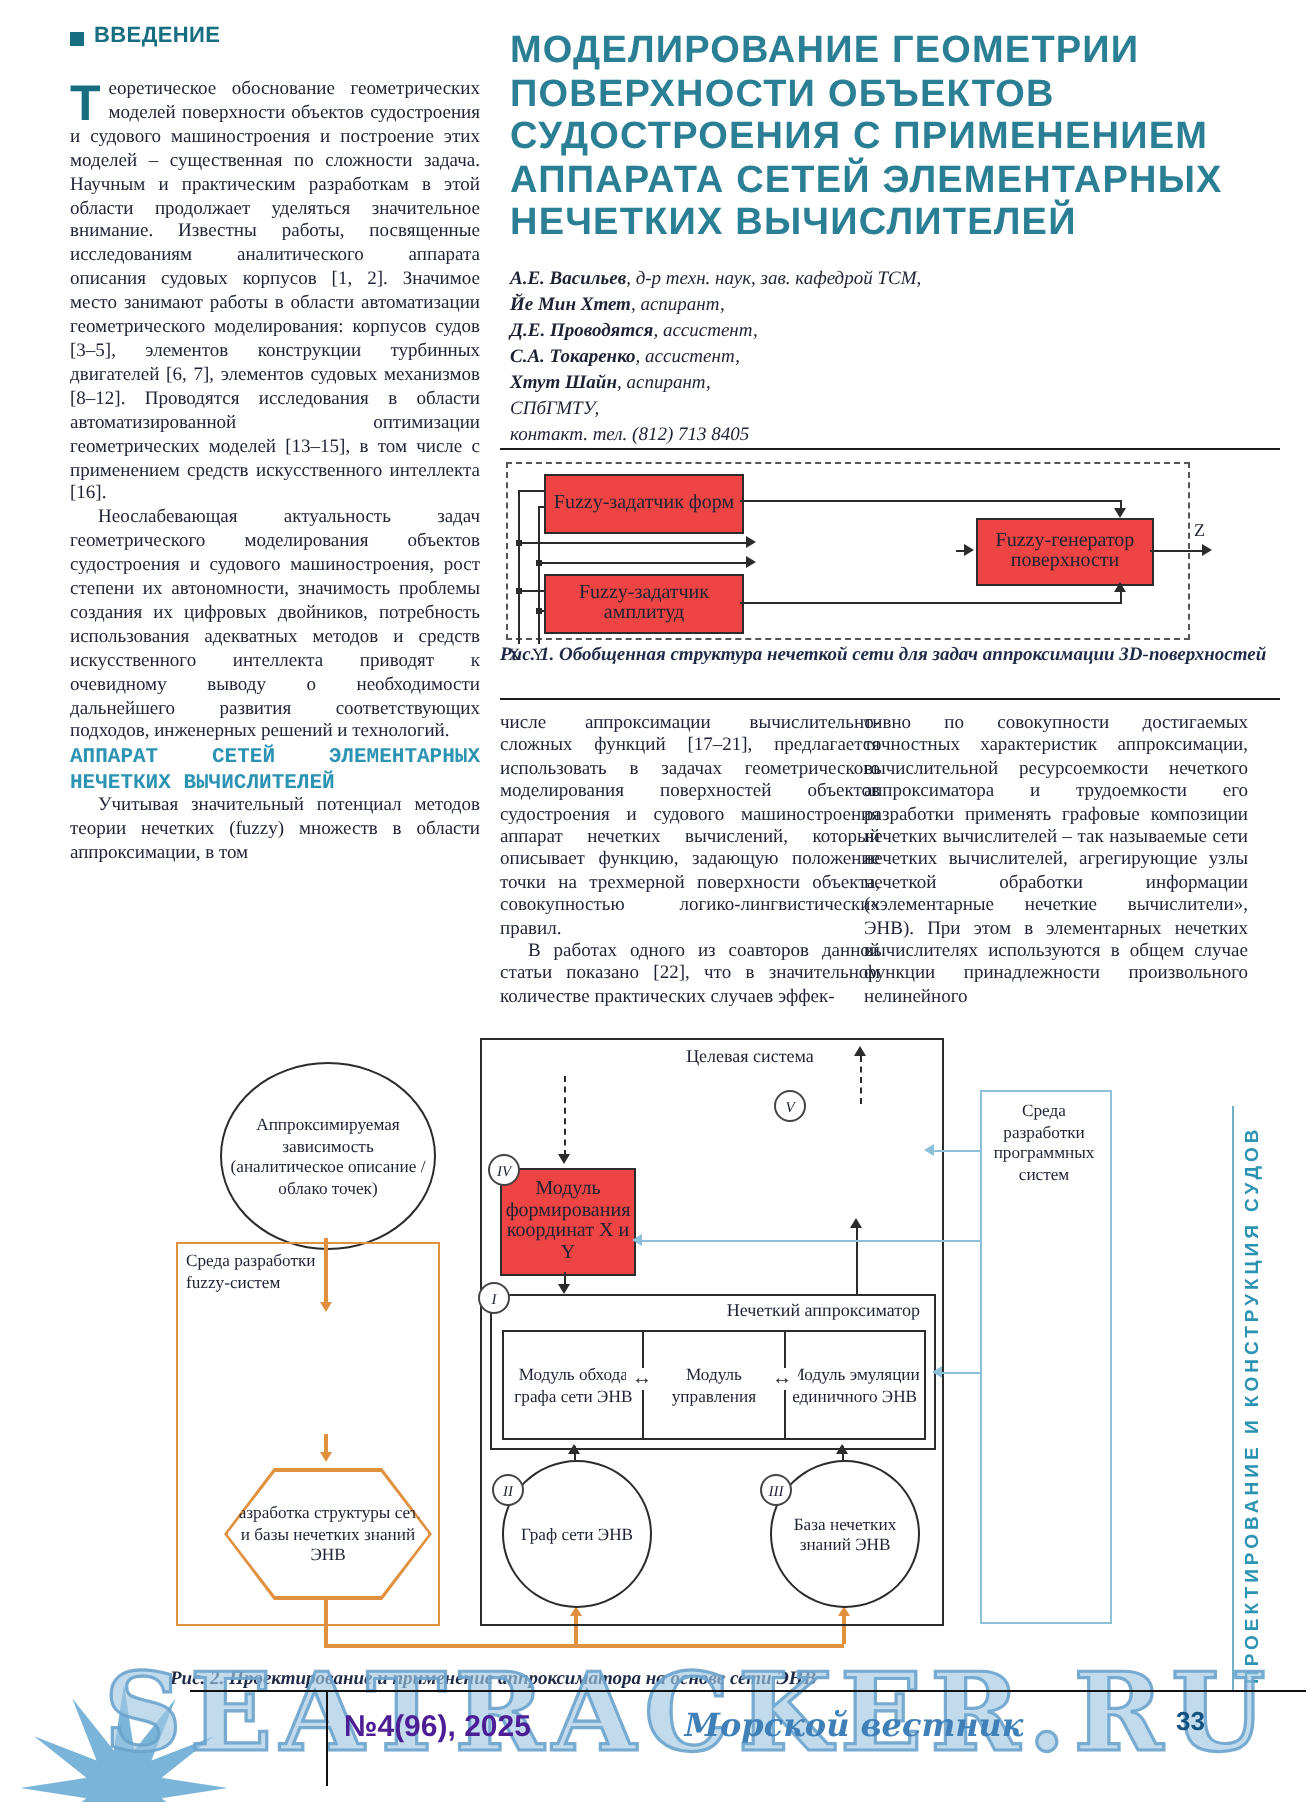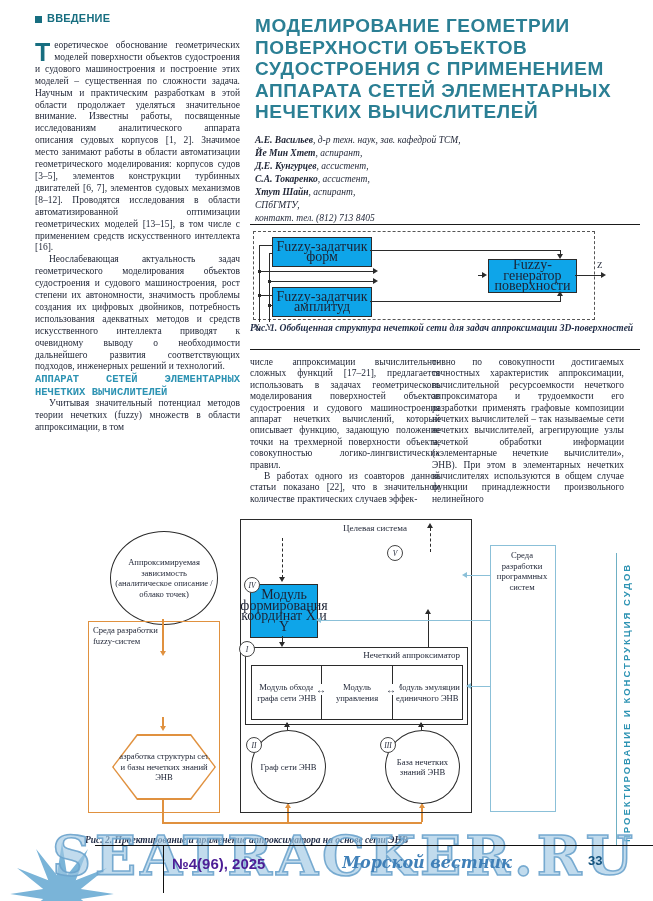--- a/index.html
+++ b/index.html
@@ -13,23 +13,23 @@
   .dashv{position:absolute;width:0;border-left:1.3px dashed #2b2b2b;}
   .dot{position:absolute;width:3.5px;height:3.5px;background:#2b2b2b;}
   
   .ah{position:absolute;width:0;height:0;}
   .ah-d{border-left:3.5px solid transparent;border-right:3.5px solid transparent;border-top:5.5px solid #2b2b2b;}
   .ah-u{border-left:3.5px solid transparent;border-right:3.5px solid transparent;border-bottom:5.5px solid #2b2b2b;}
   .ah-r{border-top:3.5px solid transparent;border-bottom:3.5px solid transparent;border-left:5.5px solid #2b2b2b;}
   .ah-d.o{border-top-color:#e0913f;} .ah-u.o{border-bottom-color:#e0913f;}
   .ah-l{border-top:3.5px solid transparent;border-bottom:3.5px solid transparent;border-right:5.5px solid #8bc0d8;}
   
-  .bx{position:absolute;border:1.2px solid #2b2b2b;background:#0ea5e9;display:flex;
+  .bx{position:absolute;border:1.2px solid #2b2b2b;background:#ef4444;display:flex;
       align-items:center;justify-content:center;text-align:center;
-      font-size:14px;line-height:10.5px;}
+      font-size:10px;line-height:10.5px;}
   .badge{position:absolute;width:14px;height:14px;border:1.1px solid #444;border-radius:50%;
          background:#fff;display:flex;align-items:center;justify-content:center;
          font:italic 7.5px "Liberation Serif",serif;z-index:3;}
   .circle{position:absolute;border:1.2px solid #2b2b2b;border-radius:50%;background:#fff;
           display:flex;align-items:center;justify-content:center;text-align:center;
           font-size:8.6px;line-height:10.5px;}
   .hex{position:absolute;background:#e0913f;display:flex;align-items:center;justify-content:center;
        clip-path:polygon(24% 0,76% 0,100% 50%,76% 100%,24% 100%,0 50%);}
   .hex::before{content:"";position:absolute;inset:1.6px;background:#fff;
        clip-path:polygon(24% 0,76% 0,100% 50%,76% 100%,24% 100%,0 50%);}
@@ -74,21 +74,21 @@
     <p class="indent">Неослабевающая актуальность задач геометрического моделирования объектов судостроения и судового машиностроения, рост степени их автономности, значимость проблемы создания их цифровых двойников, потребность использования адекватных методов и средств искусственного интеллекта приводят к очевидному выводу о необходимости дальнейшего развития соответствующих подходов, инженерных решений и технологий.</p>
     <p class="heading-blue">АППАРАТ СЕТЕЙ ЭЛЕМЕНТАРНЫХ НЕЧЕТКИХ ВЫЧИСЛИТЕЛЕЙ</p>
     <p class="indent">Учитывая значительный потенциал методов теории нечетких (fuzzy) множеств в области аппроксимации, в том</p>
   </div>
 
   <div class="title" style="left:255px;top:15px;width:385px;">МОДЕЛИРОВАНИЕ ГЕОМЕТРИИ ПОВЕРХНОСТИ ОБЪЕКТОВ СУДОСТРОЕНИЯ С ПРИМЕНЕНИЕМ АППАРАТА СЕТЕЙ ЭЛЕМЕНТАРНЫХ НЕЧЕТКИХ ВЫЧИСЛИТЕЛЕЙ</div>
 
   <div class="authors" style="left:255px;top:134px;width:385px;">
     <div><b>А.Е. Васильев</b><span>, д-р техн. наук, зав. кафедрой ТСМ,</span></div>
     <div><b>Йе Мин Хтет</b><span>, аспирант,</span></div>
-    <div><b>Д.Е. Кунгурцев</b><span>, ассистент,</span></div>
+    <div><b>Д.Е. Проводятся</b><span>, ассистент,</span></div>
     <div><b>С.А. Токаренко</b><span>, ассистент,</span></div>
     <div><b>Хтут Шайн</b><span>, аспирант,</span></div>
     <div>СПбГМТУ,</div>
     <div>контакт. тел. (812) 713 8405</div>
   </div>
 
   <hr class="abs" style="left:250px;top:224px;width:390px;height:1.4px;background:#1a1a1a;border:0;margin:0;">
 
   <div class="abs" style="left:253px;top:231px;width:340px;height:87px;border:1.1px dashed #555;"></div>
   <div class="bx" style="left:272px;top:237px;width:98px;height:28px;">Fuzzy-задатчик форм</div>

